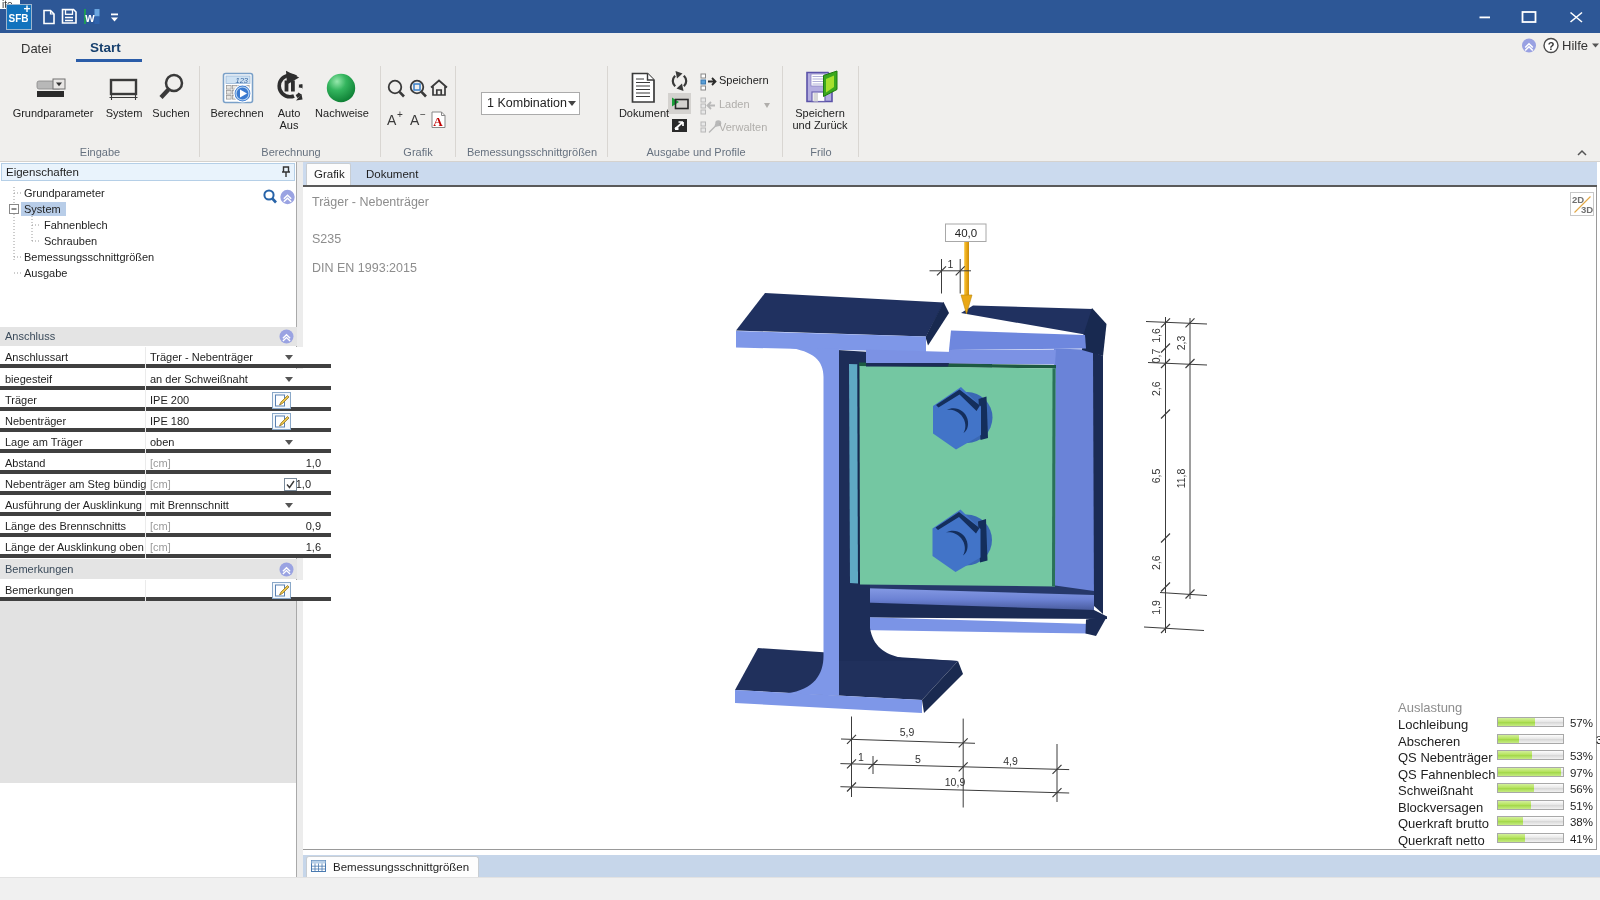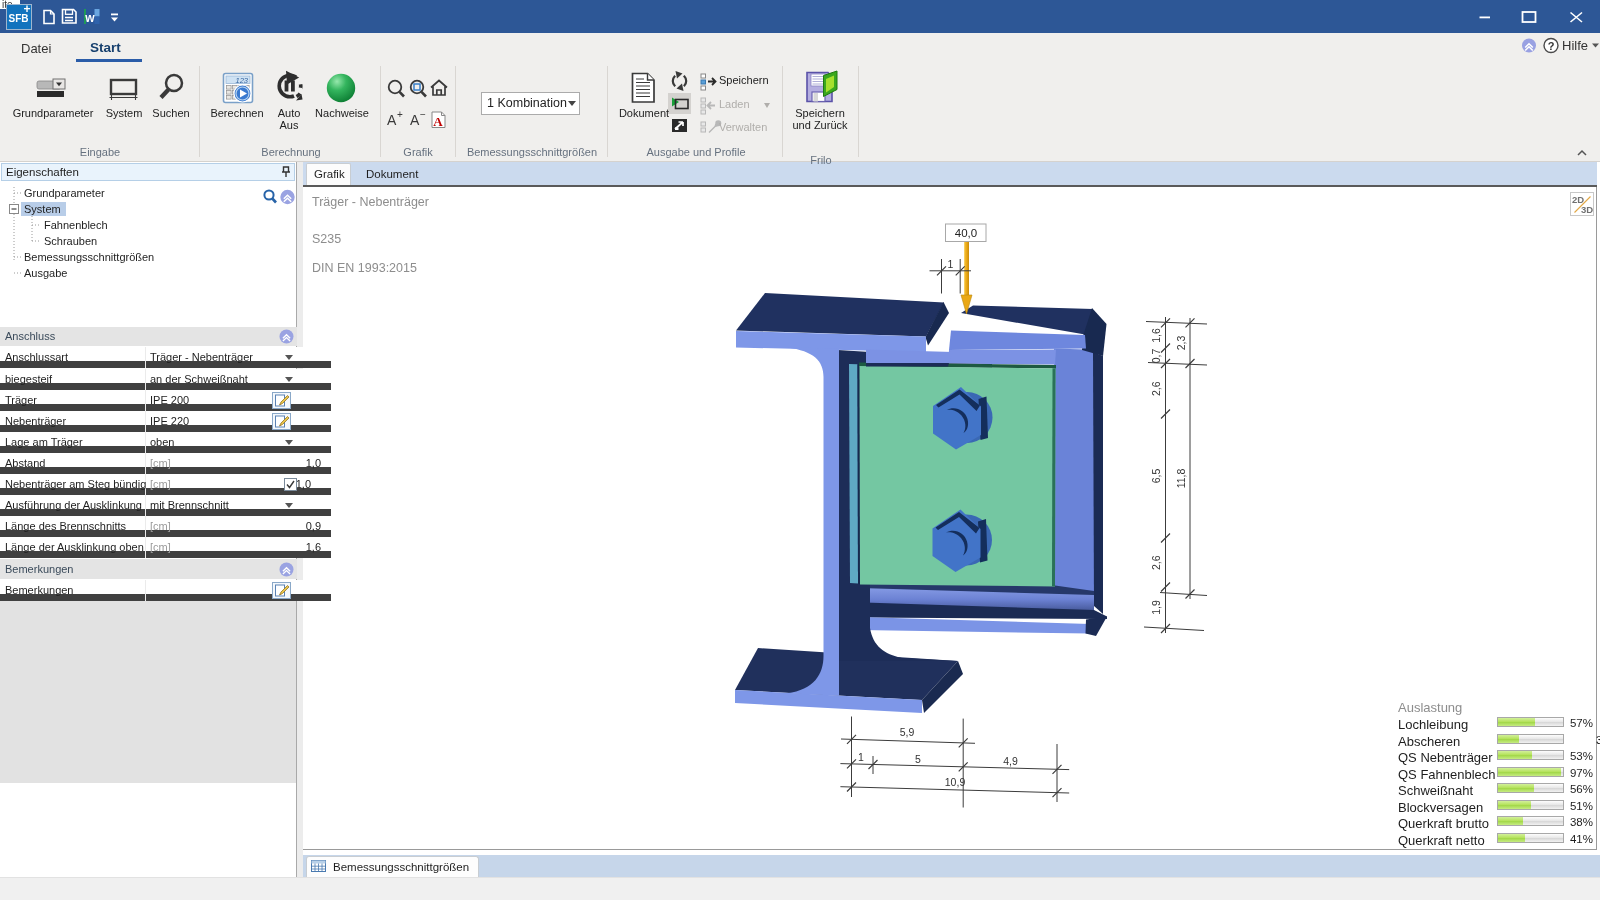--- a/index.html
+++ b/index.html
@@ -11,21 +11,21 @@
   
   #ribbon { left:0; top:33px; width:1600px; height:129px; background:#f0efed; border-bottom:1px solid #d5d2ce; }
   .rtab { font-size:13px; color:#333; }
   .sep { position:absolute; width:1px; background:#d9d6d2; top:66px; height:91px; }
   .glabel { position:absolute; top:146px; height:12px; font-size:11px; color:#66717f; text-align:center; }
   .ilabel { position:absolute; font-size:11px; color:#222; text-align:center; white-space:nowrap; }
   .gray { color:#b0aeab; }
   
   #leftpanel { left:0; top:162px; width:297px; height:715px; background:#fff; }
   #panelborder { left:296px; top:162px; width:1px; height:715px; background:#a9a9a9; }
-  .prow { position:absolute; left:0; width:331px; height:21px; border-bottom:7px solid #404040; background:#fff; }
+  .prow { position:absolute; left:0; width:331px; height:21px; border-bottom:4px solid #404040; background:#fff; }
   .prow .lbl { position:absolute; left:5px; top:4px; font-size:11px; color:#1e1e1e; }
   .prow .val { position:absolute; left:150px; top:4px; font-size:11px; color:#1e1e1e; }
   .prow .unit { position:absolute; left:150px; top:4px; font-size:11px; color:#9a9a9a; }
   .prow .num { position:absolute; right:10px; top:4px; font-size:11px; color:#1e1e1e; }
   .prow .colline { position:absolute; left:145px; top:0; width:1px; height:21px; background:#ebebeb; }
   .phead { position:absolute; left:0; width:297px; height:18px; background:#e4e4e4;text-align:center; }
   .phead span { position:absolute; left:5px; top:3px; font-size:11px; color:#3a4a5a; }
   .caret { position:absolute; width:0; height:0; border-left:4px solid transparent; border-right:4px solid transparent; border-top:5px solid #555; }
   .treeitem { position:absolute; font-size:11px; color:#1e1e1e; }
   
@@ -112,21 +112,21 @@
 <div class="sep" style="left:455px"></div>
 <div class="sep" style="left:607px"></div>
 <div class="sep" style="left:782px"></div>
 <div class="sep" style="left:858px"></div>
 
 <div class="glabel" style="left:50px;width:100px;">Eingabe</div>
 <div class="glabel" style="left:241px;width:100px;">Berechnung</div>
 <div class="glabel" style="left:368px;width:100px;">Grafik</div>
 <div class="glabel" style="left:458px;width:148px;">Bemessungsschnittgrößen</div>
 <div class="glabel" style="left:646px;width:100px;">Ausgabe und Profile</div>
-<div class="glabel" style="left:771px;width:100px;margin-top:8px;">Frilo</div>
+<div class="glabel" style="left:771px;width:100px;">Frilo</div>
 
 <svg class="abs" style="left:1574px;top:147px" width="16" height="12" viewBox="0 0 16 12">
     <path d="M4 8 L8 4 L12 8" stroke="#555" stroke-width="1.5" fill="none"></path>
   </svg>
 
 <svg class="abs" style="left:34px;top:72px" width="160" height="32" viewBox="0 0 160 32">
 
   <rect x="3" y="9" width="24" height="8" rx="2" fill="#b8b8b8" stroke="#888" stroke-width="0.8"></rect>
   <rect x="3" y="19" width="27" height="6" fill="#2a2a2a"></rect>
   <rect x="19" y="7" width="12" height="10" fill="#e8e6e4" stroke="#707070" stroke-width="1"></rect>
@@ -315,21 +315,21 @@
   </div>
 <div class="caret" style="left:285px;top:377px"></div>
 <div class="prow" style="top:390px">
     <span class="colline"></span>
     <span class="lbl">Träger</span>
     <span class="val">IPE 200</span>
   </div>
 <div class="prow" style="top:411px">
     <span class="colline"></span>
     <span class="lbl">Nebenträger</span>
-    <span class="val">IPE 220</span>
+    <span class="val">IPE 180</span>
   </div>
 <div class="prow" style="top:432px">
     <span class="colline"></span>
     <span class="lbl">Lage am Träger</span>
     <span class="val">oben</span>
   </div>
 <div class="caret" style="left:285px;top:440px"></div>
 <div class="prow" style="top:453px">
     <span class="colline"></span>
     <span class="lbl">Abstand</span>

